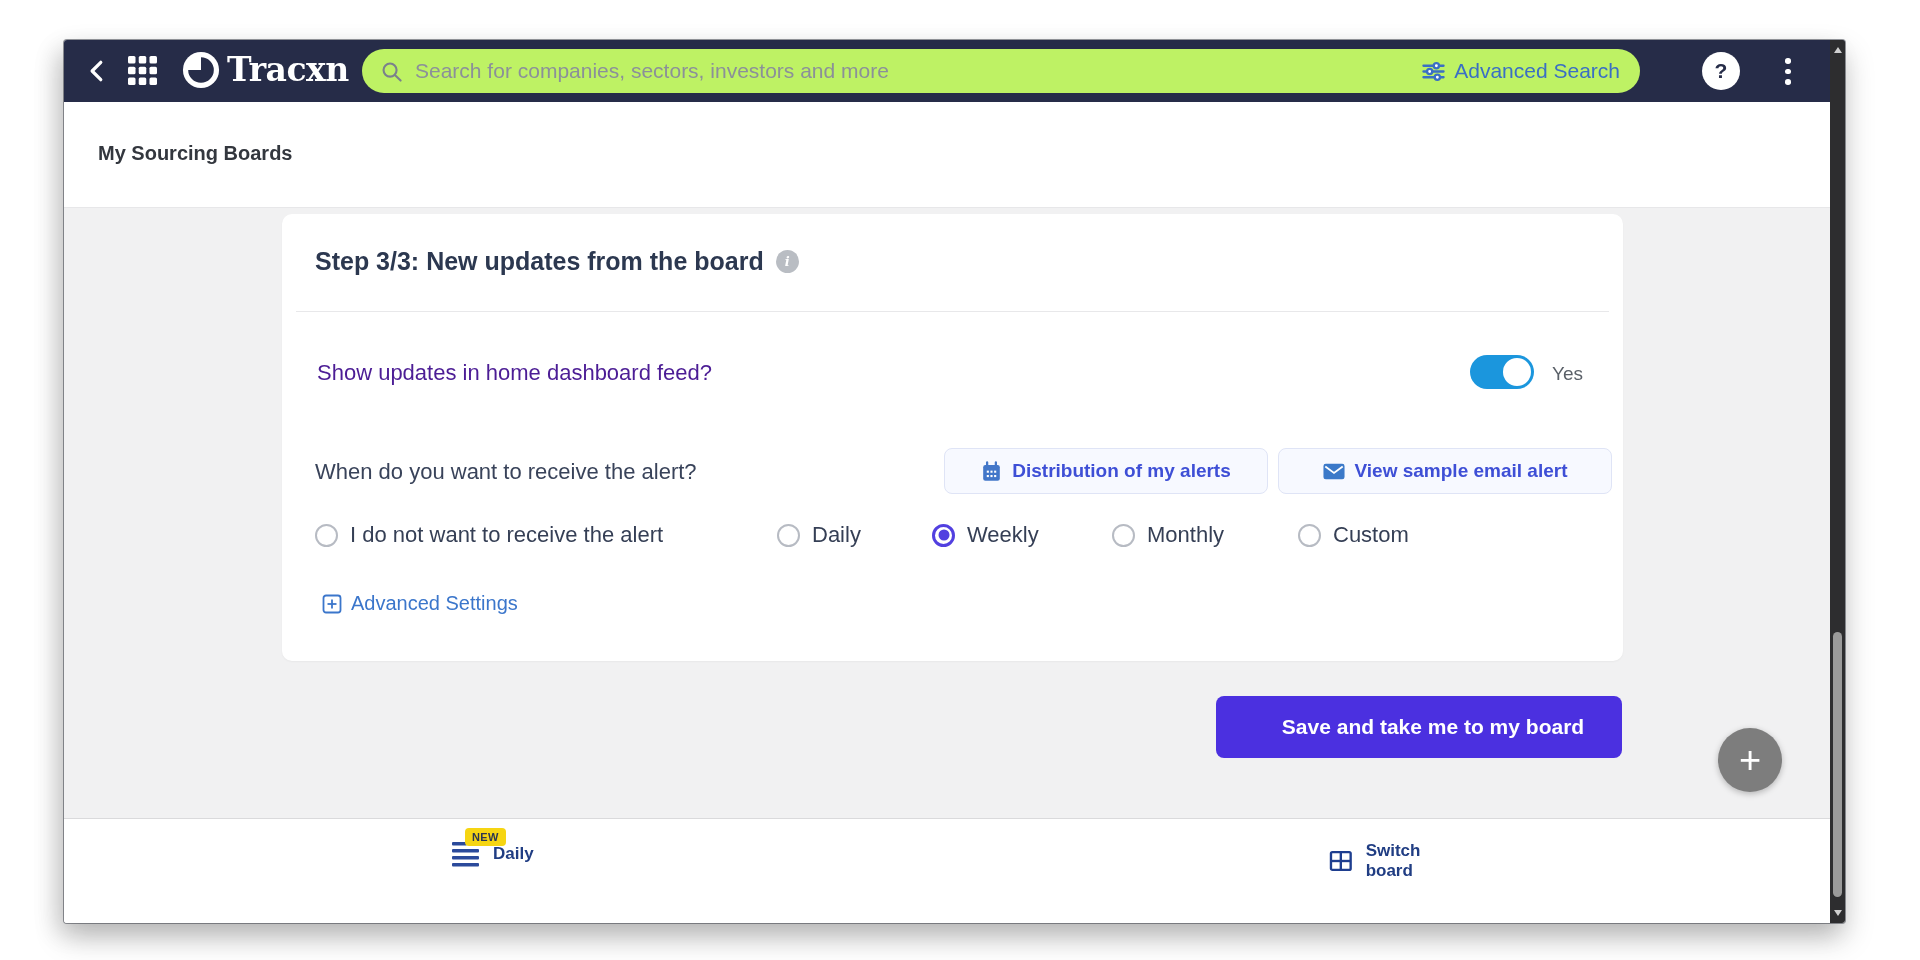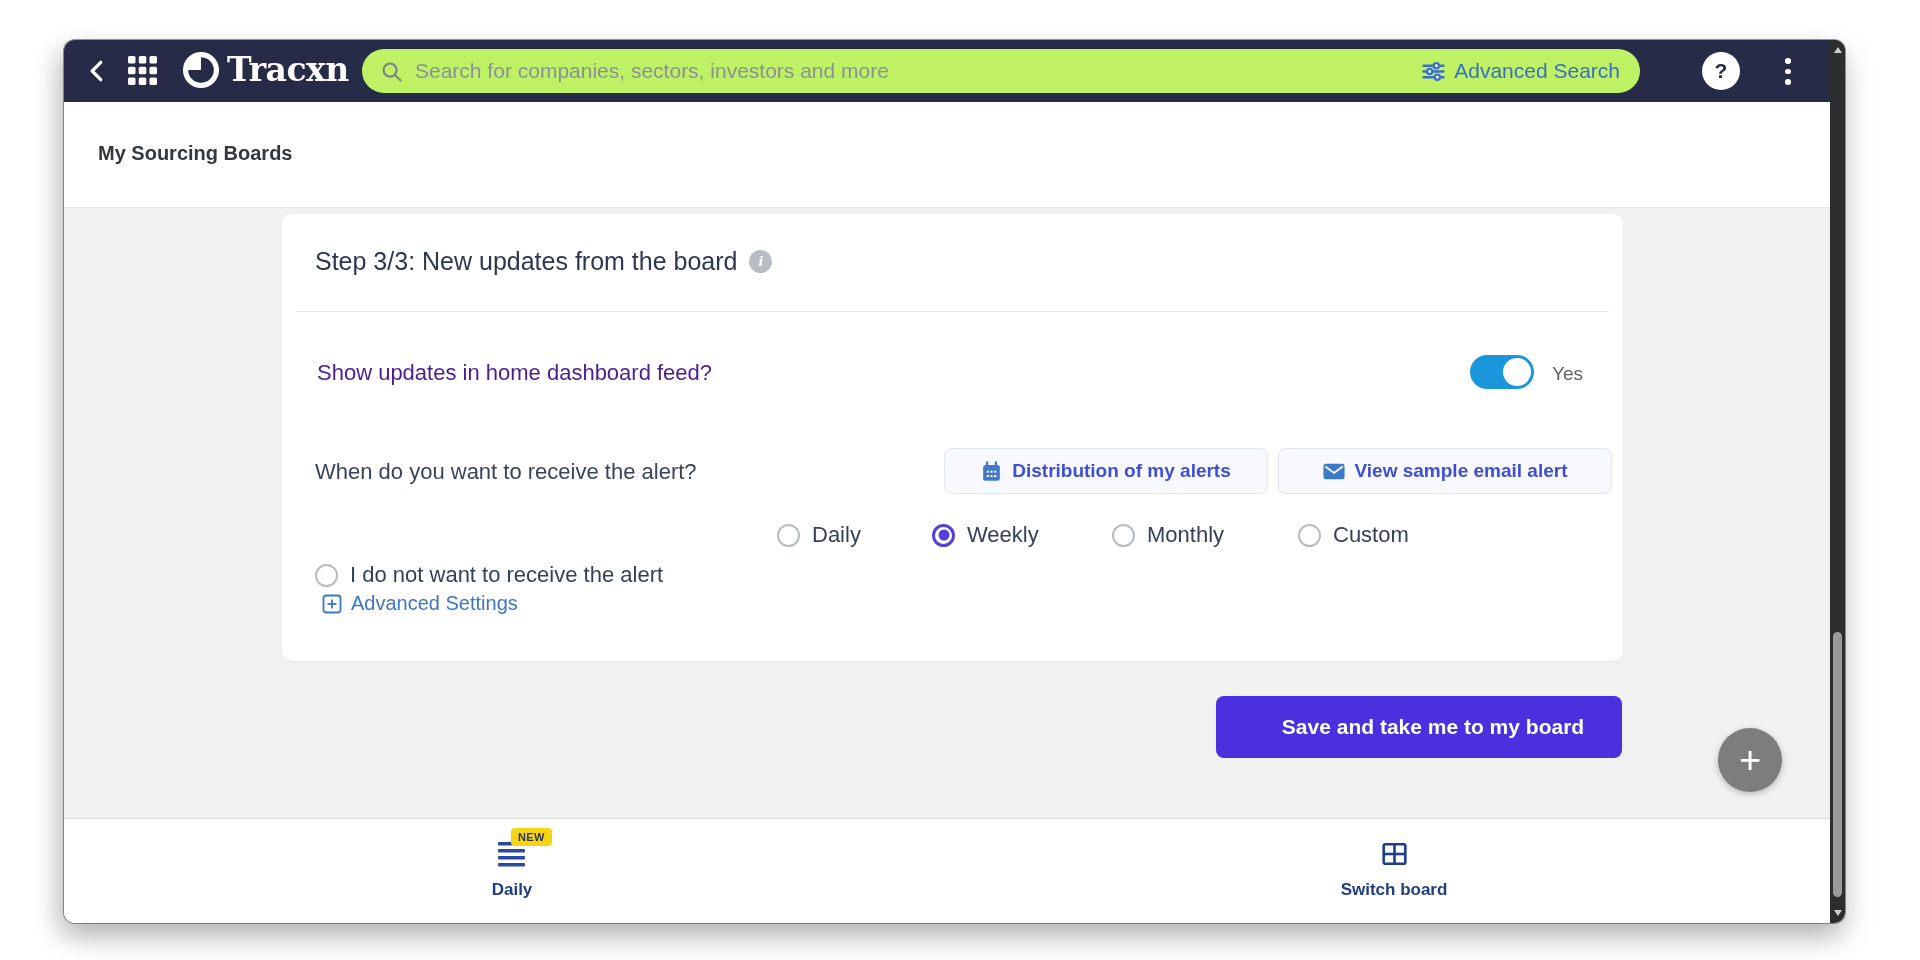--- a/index.html
+++ b/index.html
@@ -5,21 +5,21 @@
   * { box-sizing: border-box; margin: 0; padding: 0; }
   html,body { width:1920px; height:960px; }
   body {
     background:#ffffff;
     font-family:"Liberation Sans", sans-serif;
     position:relative;
     overflow:hidden;
   }
   .window {
     position:absolute; left:64px; top:40px; width:1781px; height:883px;
-    background:#ffffff; border-radius:11px; overflow:hidden;
+    background:#ffffff; border-radius:3px; overflow:hidden;
     box-shadow: 0 0 0 1px rgba(62,66,75,.55), 0 14px 30px rgba(0,0,0,.22), -8px 10px 24px rgba(0,0,0,.12);
   }
 
   
   .navbar { position:absolute; left:0; top:0; width:100%; height:62px; background:#262c48; }
   .nav-back { position:absolute; left:20px; top:17px; width:26px; height:28px; cursor:pointer; }
   .nav-grid { position:absolute; left:64px; top:16px; cursor:pointer; }
   .logo { position:absolute; left:118px; top:11px; display:flex; align-items:center; gap:7px; cursor:pointer; }
   .logo-text { color:#fff; font-family:"DejaVu Serif", serif; font-weight:bold; font-size:33px; letter-spacing:-0.5px; line-height:38px; }
   .search-pill {
@@ -43,21 +43,21 @@
 
   
   .breadcrumb-bar { position:absolute; top:62px; left:0; width:100%; height:106px; background:#fff; border-bottom:1px solid #e7e7e9; }
   .page-title { position:absolute; left:34px; top:40px; font-size:20px; font-weight:bold; color:#33373e; }
 
   
   .main { position:absolute; top:168px; left:0; width:100%; height:610px; background:#f1f1f2; }
 
   .card { position:absolute; left:218px; top:6px; width:1341px; height:447px; background:#fff; border-radius:10px; box-shadow:0 1px 2px rgba(0,0,0,.04); }
   .card-header { position:absolute; left:33px; top:33px; display:flex; align-items:center; gap:12px; }
-  .card-header-text { font-size:25px; font-weight:normal; color:#2c3850; }
+  .card-header-text { font-size:25px; font-weight:bold; color:#2c3850; }
   .info-icon {
     width:23px; height:23px; border-radius:50%; background:#b9bdc3; color:#fff;
     font-size:13px; font-weight:bold; font-family:"DejaVu Serif", serif; font-style:italic;
     display:flex; align-items:center; justify-content:center; cursor:pointer;
   }
   .card-divider { position:absolute; top:97px; left:14px; right:14px; height:1px; background:#e8e8ea; }
 
   .toggle-row-label { position:absolute; left:35px; top:146px; font-size:22px; color:#4c1d95; }
   .toggle { position:absolute; left:1188px; top:141px; width:64px; height:34px; border-radius:17px; background:#1b96dd; cursor:pointer; }
   .toggle::after { content:""; position:absolute; right:3px; top:3px; width:28px; height:28px; border-radius:50%; background:#fff; }
@@ -67,21 +67,21 @@
   .btn-light {
     position:absolute; top:234px; height:46px; border-radius:8px;
     background:#f7f9ff; border:1px solid #dfe4f6;
     display:flex; align-items:center; justify-content:center; gap:10px;
     font-size:19px; font-weight:bold; color:#3e4fd6; cursor:pointer;margin-left:16px;
   }
   .btn-distribution { left:646px; width:324px; }
   .btn-sample { left:980px; width:334px; }
 
   .radio-item { position:absolute; top:308px; display:flex; align-items:center; gap:12px; font-size:22px; color:#353f55; cursor:pointer; }
-  .r0 { left:33px;margin-top:40px; } .r1 { left:495px; } .r2 { left:650px; } .r3 { left:830px; } .r4 { left:1016px; }
+  .r0 { left:33px; } .r1 { left:495px; } .r2 { left:650px; } .r3 { left:830px; } .r4 { left:1016px; }
   .radio { width:23px; height:23px; border-radius:50%; border:2px solid #b7bbc3; background:#fff; position:relative; flex:none; }
   .radio.selected { border:3px solid #5240e0; }
   .radio.selected::after {
     content:""; position:absolute; left:50%; top:50%; transform:translate(-50%,-50%);
     width:11px; height:11px; border-radius:50%; background:#5240e0;
   }
 
   .advanced-settings { position:absolute; left:33px; top:378px; display:flex; align-items:center; gap:9px; color:#3b76cb; font-size:20px; cursor:pointer;padding-left:7px; }
 
   .save-btn {
@@ -92,21 +92,21 @@
   }
   .fab {
     position:absolute; left:1654px; top:520px; width:64px; height:64px; border-radius:50%;
     background:#7d7d7d; color:#fff; font-size:38px; font-weight:300; line-height:1;
     display:flex; align-items:center; justify-content:center; cursor:pointer;
     box-shadow:0 2px 6px rgba(0,0,0,.25);
   }
 
   
   .bottom-bar { position:absolute; left:0; top:778px; width:100%; height:105px; background:#fff; border-top:1px solid #dadadc; }
-  .bottom-item { position:absolute; top:22px; display:flex; flex-direction:column; align-items:center; gap:13px; cursor:pointer; }
+  .bottom-item { position:absolute; top:22px; display:flex; flex-direction:row; align-items:center; gap:13px; cursor:pointer; }
   .bottom-menu { left:388px; width:120px; }
   .bottom-switch { left:1265px; width:130px; }
   .bottom-label { font-size:17px; font-weight:bold; color:#203d83; }
   .menu-icon-wrap { position:relative; height:26px; }
   .new-badge {
     position:absolute; left:13px; top:-13px; background:#f6d512; color:#2b3552;
     font-size:11px; font-weight:bold; letter-spacing:.4px; padding:3px 7px; border-radius:4px;
   }
 
   

